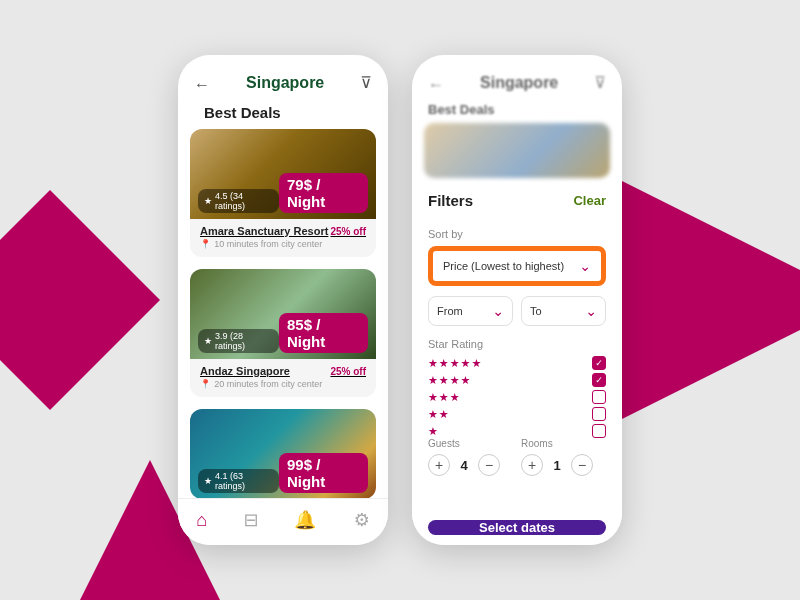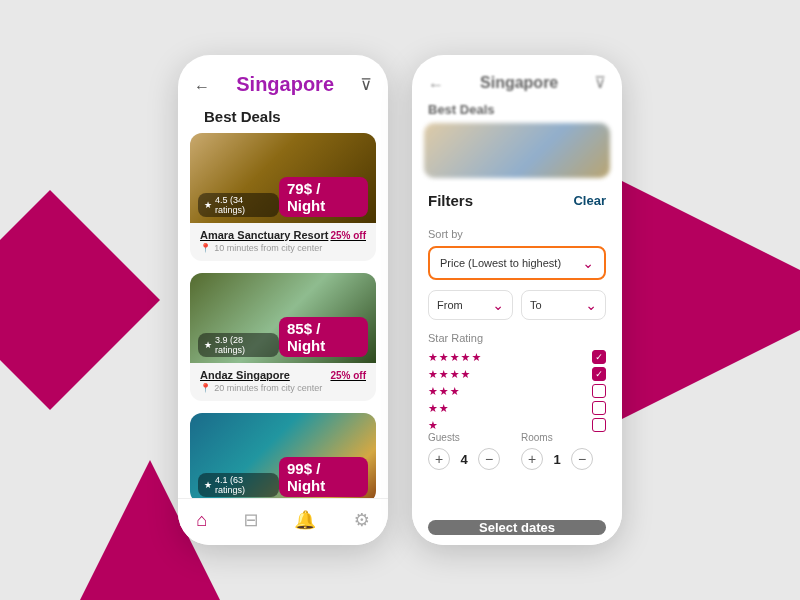--- a/index.html
+++ b/index.html
@@ -71,23 +71,23 @@
     }
 
     
     .phone-header {
       display: flex;
       align-items: center;
       justify-content: space-between;
       padding: 18px 16px 8px;
     }
     .phone-header-title {
-      font-size: 20px;
+      font-size: 16px;
       font-weight: 600;
-      color: #a21caf;
+      color: #14532d;
     }
     .icon-btn {
       background: none;
       border: none;
       cursor: pointer;
       color: #555;
       font-size: 16px;
       display: flex;
       align-items: center;
     }
@@ -240,38 +240,38 @@
       justify-content: space-between;
       align-items: center;
       margin-bottom: 17px;
     }
     .filter-title {
       font-size: 15px;
       font-weight: 700;
       color: #222;
     }
     .filter-clear {
-      color: #0c4a6e;
+      color: #4d7c0f;
       font-size: 13px;
       font-weight: 600;
       cursor: pointer;
       background: none;
       border: none;
     }
     .filter-section-label {
       font-size: 11px;
       color: #888;
       margin-bottom: 6px;
       margin-top: 2px;
     }
     .sort-select-row {
       display: flex;
       align-items: center;
       justify-content: space-between;
-      border: 2px solid #f97316;
+      border: 5px solid #f97316;
       border-radius: 8px;
       padding: 7px 10px;
       margin-bottom: 10px;
     }
     .sort-select-label {
       font-size: 11px;
       color: #333;
     }
     .chevron-down {
       color: #b5005e;
@@ -365,21 +365,21 @@
       line-height: 1;
     }
     .counter-value {
       font-size: 13px;
       font-weight: 600;
       color: #222;
       min-width: 16px;
       text-align: center;
     }
     .select-dates-btn {
-      background: #737373;
+      background: #4c1d95;
       color: #fff;
       border: none;
       border-radius: 10px;
       font-size: 13px;
       font-weight: 700;
       width: 100%;
       cursor: pointer;
       margin-bottom: 10px;
       margin-top: auto;
     }

